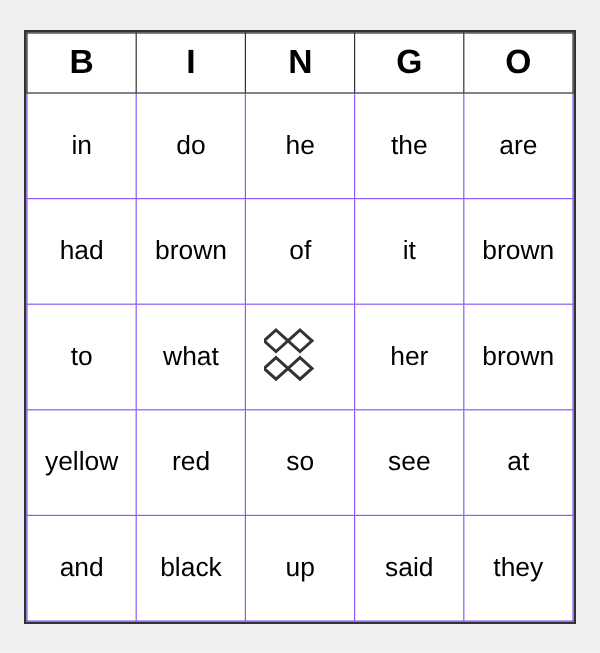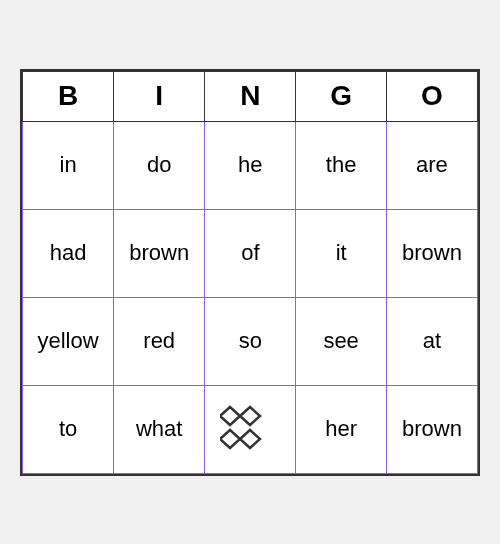--- a/index.html
+++ b/index.html
@@ -80,39 +80,46 @@
 
       <tr>
         <td>had</td>
         <td>brown</td>
         <td>of</td>
         <td>it</td>
         <td>brown</td>
       </tr>
 
       <tr>
-        <td>yellow</td>
-        <td>red</td>
-        <td>so</td>
-        <td>see</td>
-        <td>at</td>
-      </tr>
-
-      <tr>
         <td>to</td>
         <td>what</td>
         <td class="free-space">
           <svg width="60" height="55" viewBox="0 0 60 55">
 
             <polygon points="10,5 20,14 10,23 0,14" fill="none" stroke="#333" stroke-width="2.5"></polygon>
             <polygon points="30,5 40,14 30,23 20,14" fill="none" stroke="#333" stroke-width="2.5"></polygon>
 
             <polygon points="10,28 20,37 10,46 0,37" fill="none" stroke="#333" stroke-width="2.5"></polygon>
             <polygon points="30,28 40,37 30,46 20,37" fill="none" stroke="#333" stroke-width="2.5"></polygon>
           </svg>
         </td>
         <td>her</td>
         <td>brown</td>
       </tr>
 
+      <tr>
+        <td>yellow</td>
+        <td>red</td>
+        <td>so</td>
+        <td>see</td>
+        <td>at</td>
+      </tr>
+
+      <tr>
+        <td>and</td>
+        <td>black</td>
+        <td>up</td>
+        <td>said</td>
+        <td>they</td>
+      </tr>
     </tbody>
   </table>
 </div>
 
 </body></html>

